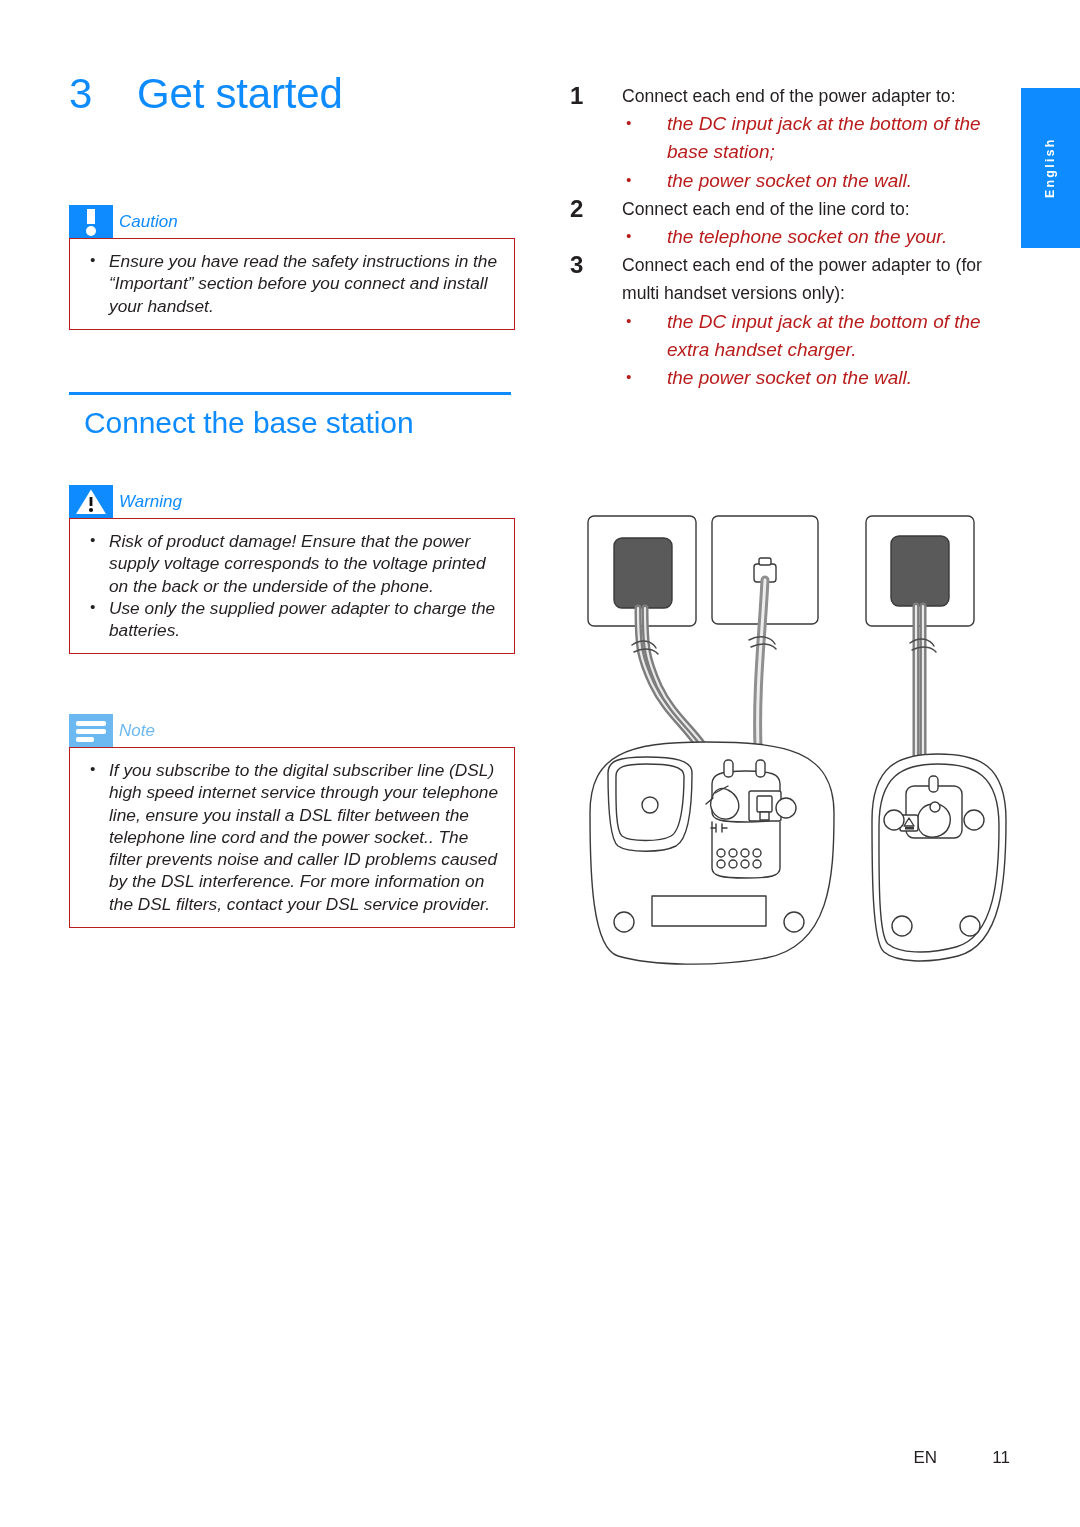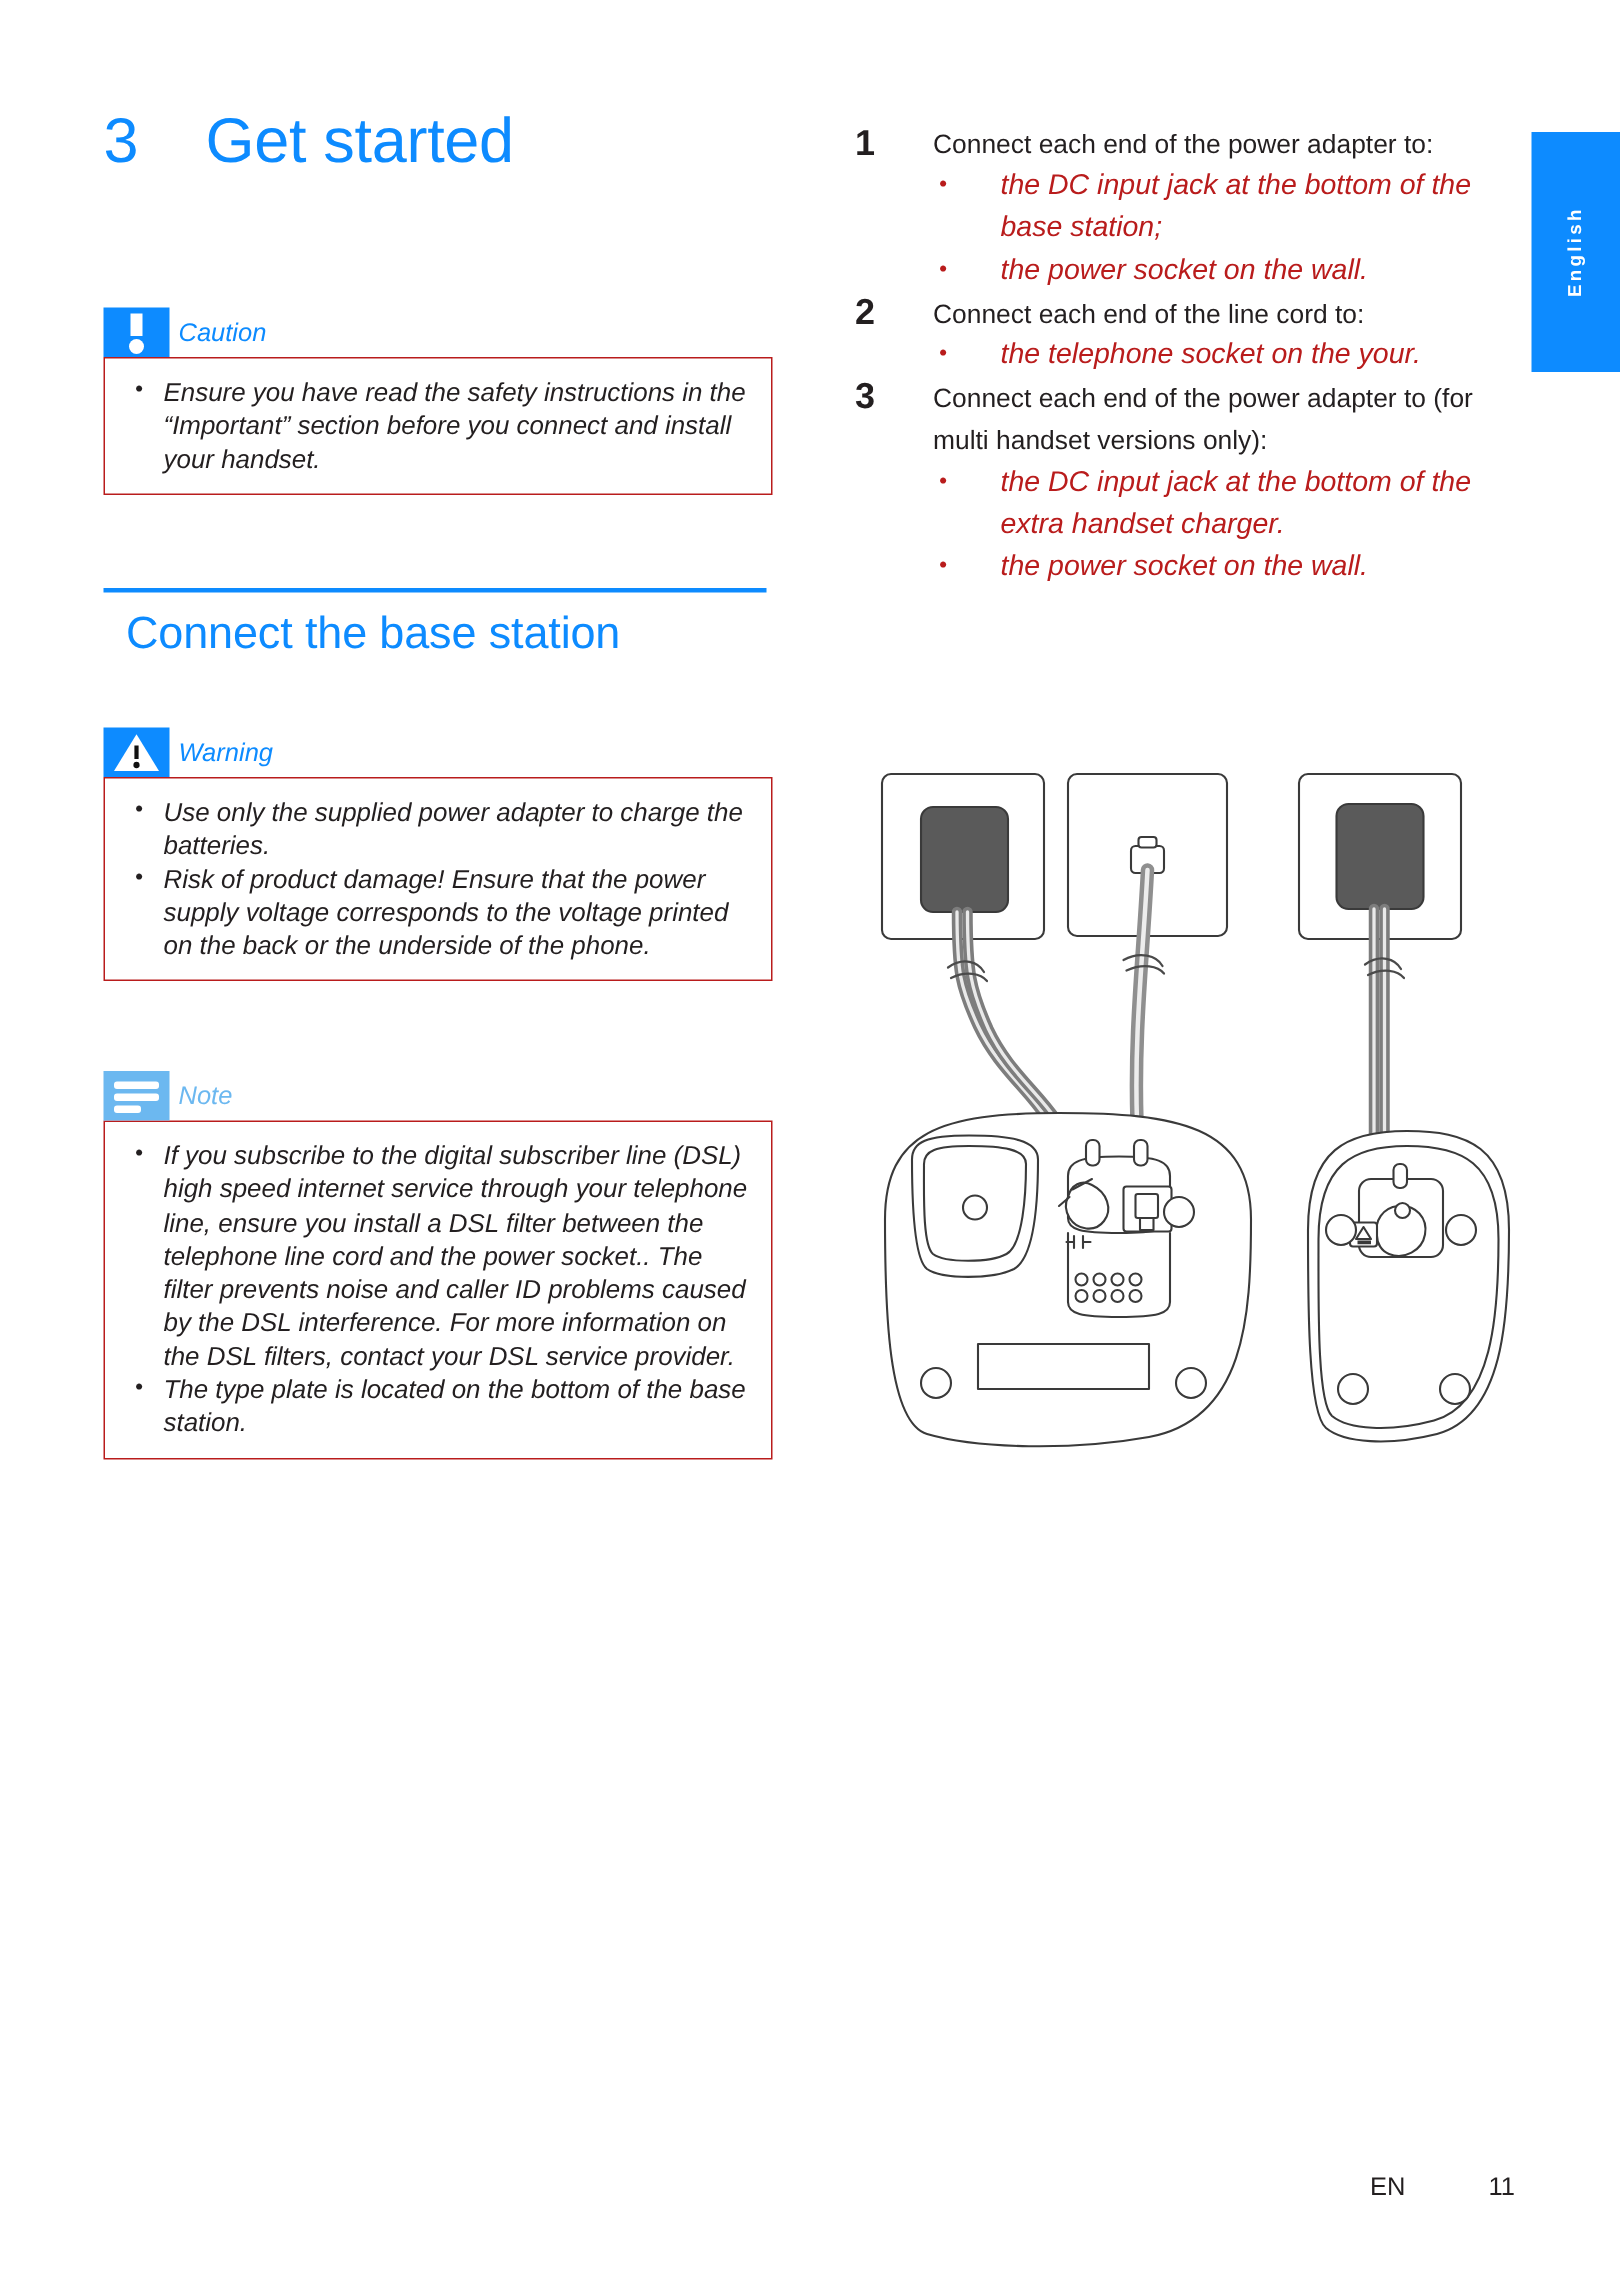--- a/index.html
+++ b/index.html
@@ -255,39 +255,38 @@
         <svg width="44" height="33" viewBox="0 0 44 33" aria-hidden="true">
           <polygon points="22,4.5 37,29 7,29" fill="#ffffff"></polygon>
           <rect x="20.6" y="12" width="2.8" height="9" fill="#111111"></rect>
           <circle cx="22" cy="25" r="2.1" fill="#111111"></circle>
         </svg>
       </div>
       <div class="notice-title">Warning</div>
     </div>
     <div class="notice-body">
       <ul>
+        <li>Risk of product damage! Ensure that the power supply voltage corresponds to the voltage printed on the back or the underside of the phone.</li>
         <li>Use only the supplied power adapter to charge the batteries.</li>
-        <li>Risk of product damage! Ensure that the power supply voltage corresponds to the voltage printed on the back or the underside of the phone.</li>
       </ul>
     </div>
   </div>
 
   <div class="notice" style="left:69px; top:714px;">
     <div class="notice-head">
       <div class="notice-icon ic-note">
         <i class="l1"></i>
           <i class="l2"></i>
           <i class="l3"></i>
       </div>
       <div class="notice-title note-title">Note</div>
     </div>
     <div class="notice-body">
       <ul>
         <li>If you subscribe to the digital subscriber line (DSL) high speed internet service through your telephone line, ensure you install a DSL filter between the telephone line cord and the power socket.. The filter prevents noise and caller ID problems caused by the DSL interference. For more information on the DSL filters, contact your DSL service provider.</li>
-        <li>The type plate is located on the bottom of the base station.</li>
       </ul>
     </div>
   </div>
 
   <div class="steps">
 
     <div class="step">
       <div class="step-num">1</div>
       <div class="step-text">Connect each end of the power adapter to:</div>
       <ul class="substeps">

